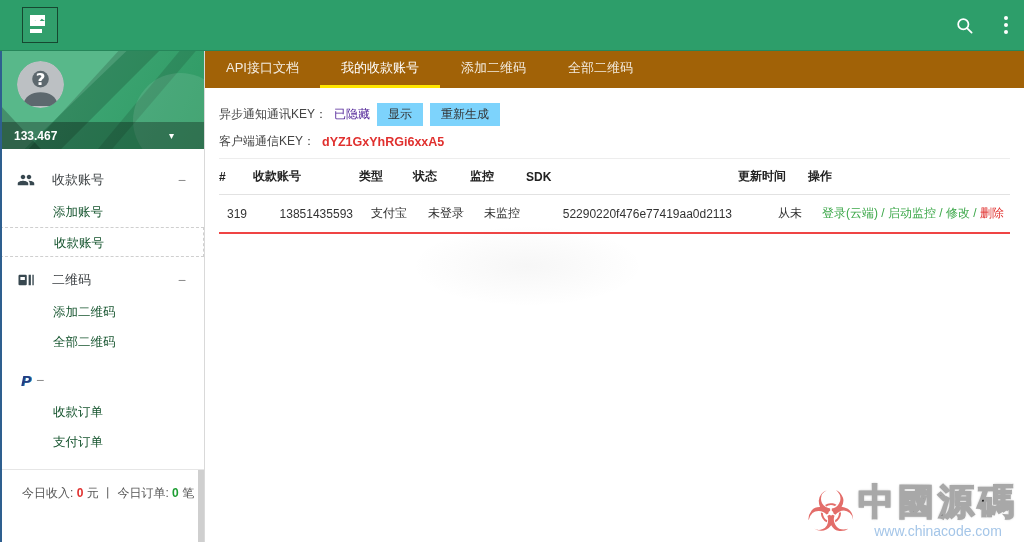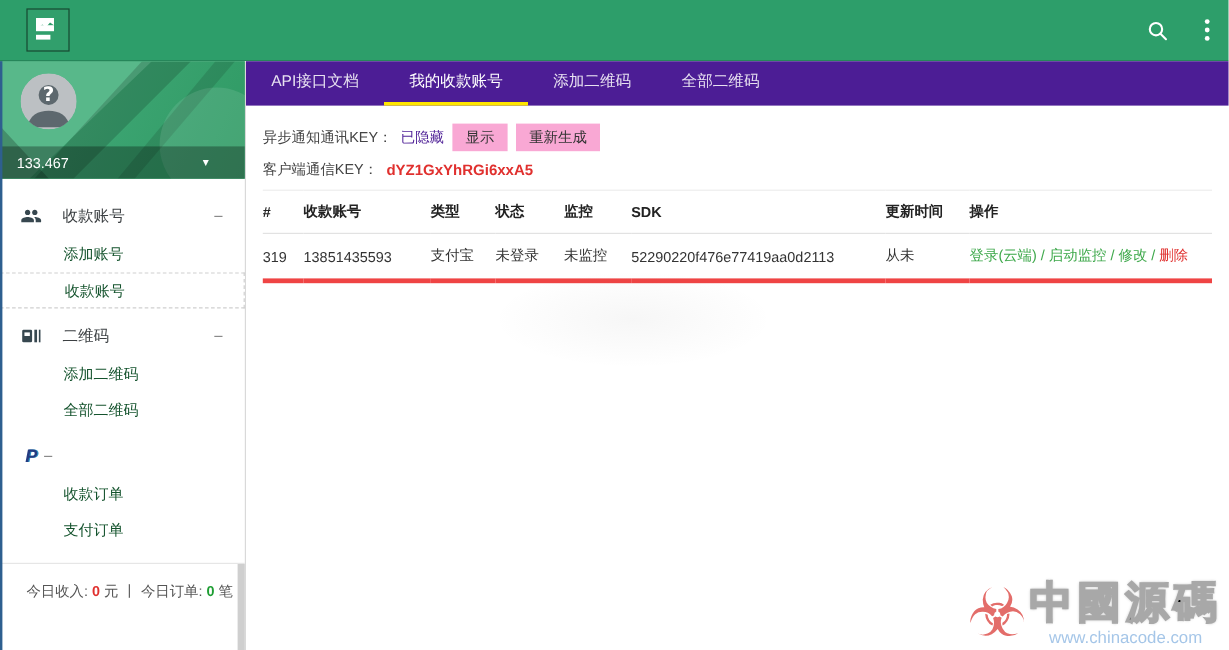--- a/index.html
+++ b/index.html
@@ -34,59 +34,59 @@
   .p-light { clip-path:polygon(0 0,62% 0,12% 100%,0 100%); background:#58b88a; }
   .p-dark  { clip-path:polygon(58% 0,78% 0,30% 100%,14% 100%); background:rgba(0,0,0,0.16); }
   .p-dark2 { clip-path:polygon(88% 0,96% 0,55% 100%,48% 100%); background:rgba(0,0,0,0.12); }
   .p-dark3 { clip-path:polygon(0 55%,20% 100%,0 100%); background:rgba(0,0,0,0.22); }
   .p-blob  { position:absolute; right:-24px; top:22px; width:95px; height:95px; border-radius:50%;
              background:rgba(255,255,255,0.10); }
   .avatar { position:absolute; left:17px; top:10px; width:47px; height:47px; border-radius:50%;
             overflow:hidden; cursor:pointer; }
   .userbar { position:absolute; left:0; right:0; bottom:0; height:27px; background:rgba(0,0,0,0.30);
              color:#fff; font-size:12px; display:flex; align-items:center; padding:0 14px; cursor:pointer; }
-  .userbar b { font-weight:400; }
+  .userbar b { font-weight:700; }
   .caret { margin-left:auto; margin-right:16px; font-size:10px; line-height:1; }
 
   .menu { padding-top:14px; }
   .group { display:flex; align-items:center; padding:8px 16px; height:34px; cursor:pointer; }
   .gicon { width:20px; display:flex; justify-content:center; align-items:center; }
   .glabel { margin-left:16px; color:#3c4043; font-size:13px; flex:1; }
   .gcollapse { color:#8a8a8a; font-size:14px; padding-right:2px; }
   .pp { font-weight:700; font-style:italic; font-size:15px; color:#253b80;
         text-shadow:1px 0 0 #2790c3; line-height:1; }
   .sub { height:30px; line-height:30px; padding-left:53px; color:#14532d; font-size:12.5px; cursor:pointer; }
   .sub.selected { border:1px dashed #cfcfcf; background:#fff; }
   .ggap { height:6px; }
   .side-divider { border-top:1px solid #e6e6e6; margin-top:12px; }
   .side-footer { padding:15px 22px; text-align:center; font-size:12px; color:#555; white-space:nowrap; }
   .v-red { color:#e0302e; font-weight:700; }
   .v-green { color:#1e9e33; font-weight:700; }
   .side-thumb { position:absolute; right:0; bottom:0; width:6px; height:72px; background:#cfcfcf; }
 
   
   .main { flex:1; min-width:0; display:flex; flex-direction:column; background:#fff; }
-  .tabbar { height:37px; background:#4c1d95; display:flex; flex:none; }
+  .tabbar { height:37px; background:#a16207; display:flex; flex:none; }
   .tab { padding:0 21px; line-height:34px; height:37px; color:rgba(255,255,255,0.87);
          font-size:13px; border-bottom:3px solid transparent; cursor:pointer; white-space:nowrap; }
   .tab.active { color:#fff; border-bottom-color:#ffe600; }
 
   .content { position:relative; flex:1; padding:15px 14px 0 14px; overflow:hidden; }
   .notice { font-size:12px; color:#6b6b6b; margin-bottom:13px; }
   .keyline { font-size:12px; color:#444; margin-bottom:7px; display:flex; align-items:center; gap:7px; }
   .red-bold { color:#4c1d95; font-weight:400; }
-  .key-btn { background:#f9a8d4; color:#333; font-size:12px; padding:3px 11px; border:none;
+  .key-btn { background:#7dd3fc; color:#333; font-size:12px; padding:3px 11px; border:none;
              cursor:pointer; font-family:inherit; }
   .key-val { color:#e0302e; font-weight:700; font-size:12.5px; }
 
   table.grid { width:100%; border-collapse:collapse; table-layout:fixed; margin-top:8px; }
   .grid th { text-align:left; font-size:12px; color:#222; font-weight:700; padding:9px 6px 9px 0;
              border-top:1px solid #ededed; border-bottom:1px solid #e2e2e2; white-space:nowrap; }
-  .grid td { font-size:12px; color:#333; padding:10px 6px 10px 0; border-bottom:4px solid #ef4444;
-             white-space:nowrap; overflow:hidden; }
+  .grid td { font-size:12px; color:#333; padding:10px 6px 10px 0; border-bottom:2px solid #ef4444;
+             white-space:nowrap; overflow:hidden;text-align:right; }
   .red { color:#e0302e; }
   .act { color:#3da84a; cursor:pointer; text-decoration:none; }
   .act-sep { color:#3da84a; }
   .act.del { color:#e0302e; }
 
   .smudge { position:absolute; left:205px; top:137px; width:235px; height:82px; pointer-events:none;
             background:radial-gradient(ellipse at center, rgba(60,60,60,0.045), rgba(0,0,0,0) 70%); }
 
   .watermark { position:absolute; right:6px; bottom:2px; display:flex; align-items:center; gap:2px; }
   .wm-logo { font-size:56px; line-height:1; color:#df5450; opacity:0.85;

